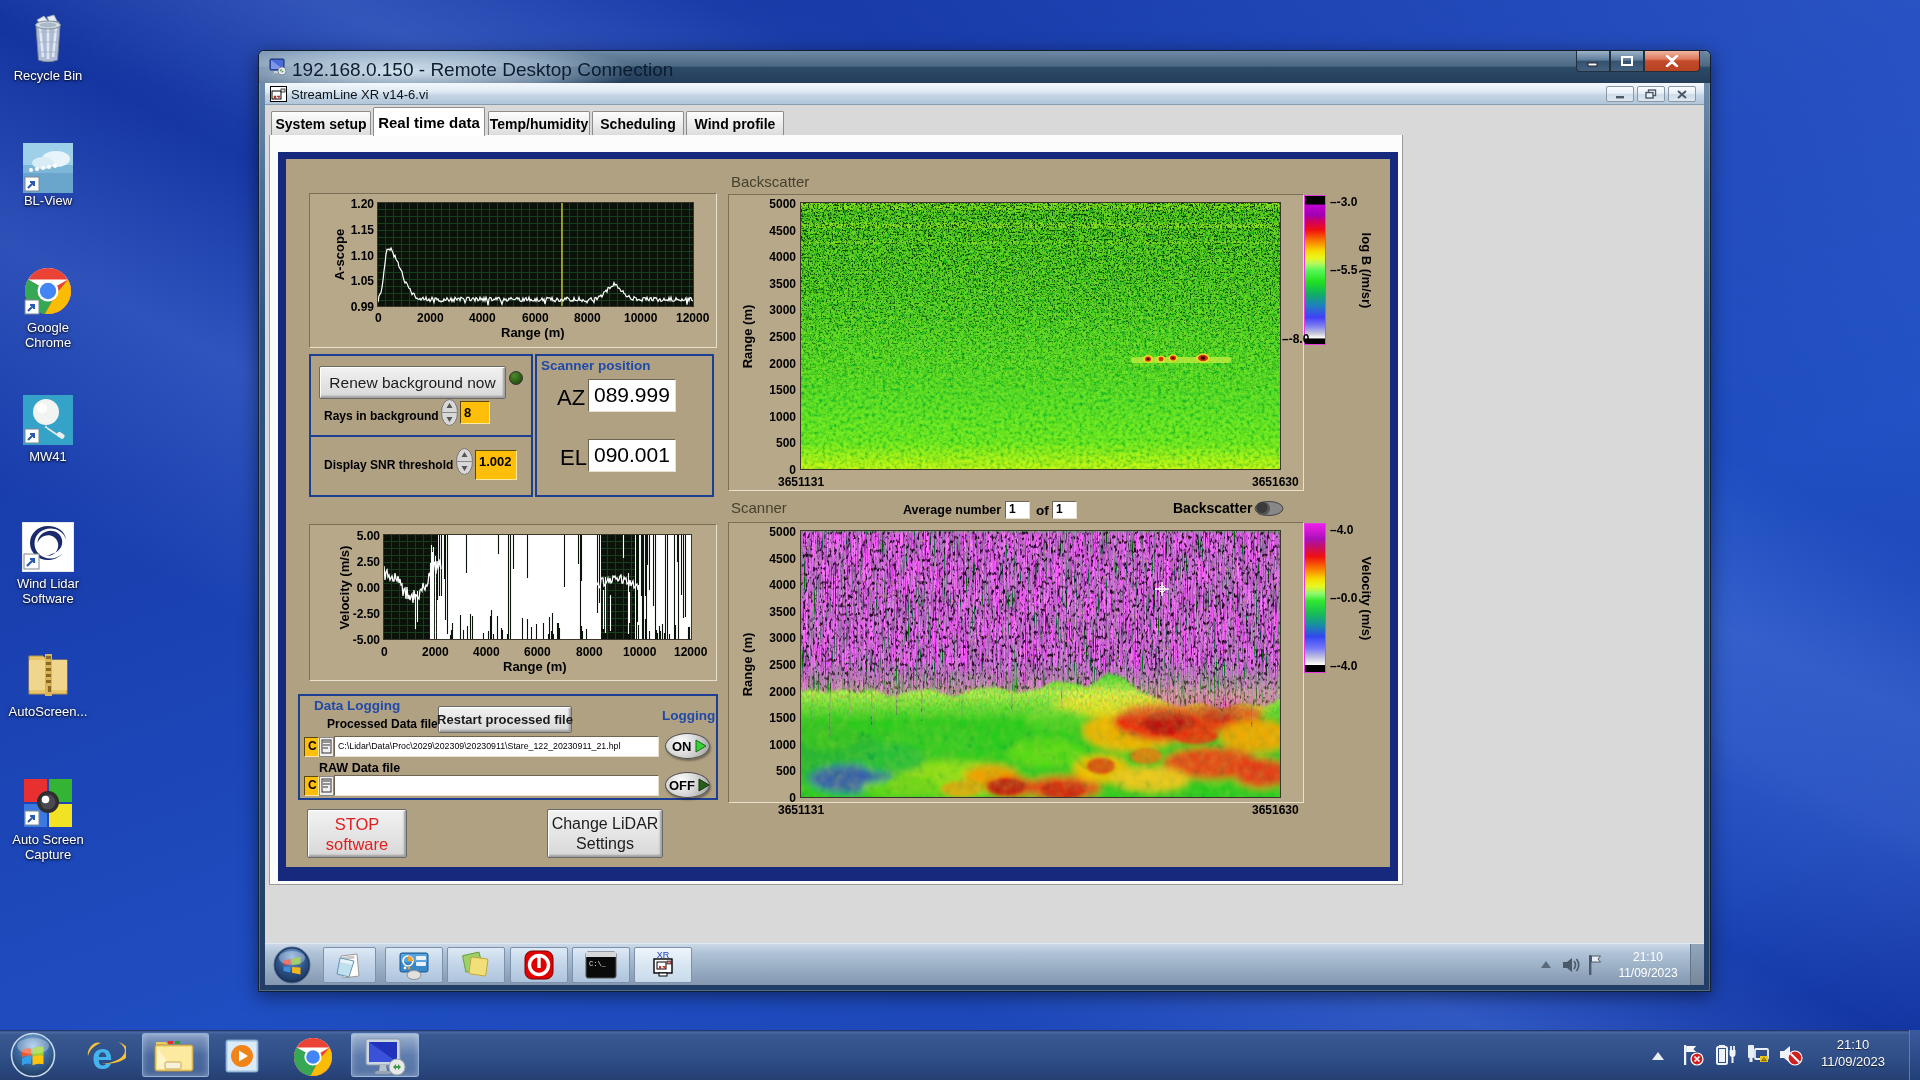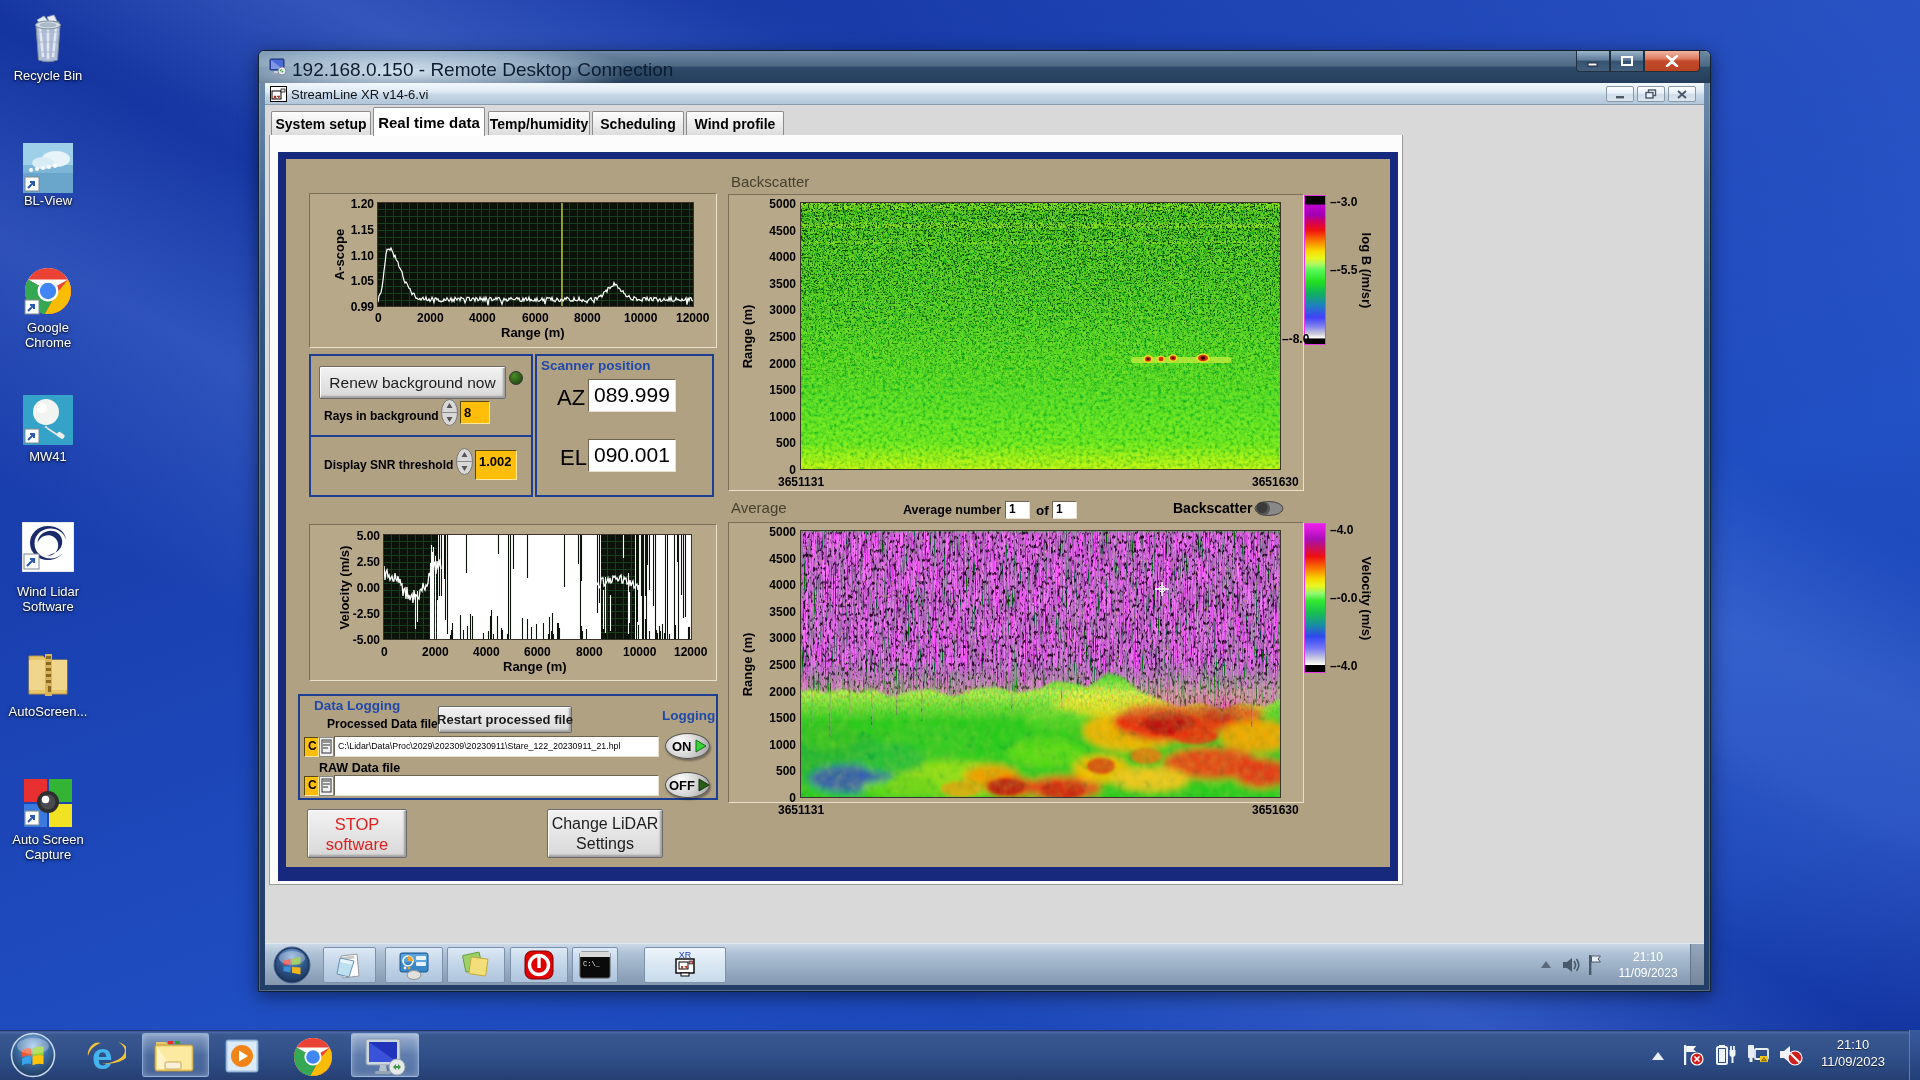--- a/index.html
+++ b/index.html
@@ -141,21 +141,21 @@
 <div style="margin-top:4px">MW41</div>
   </div>
 <div class="dico" style="top:522px">
     <svg width="52" height="50" viewBox="0 0 52 50">
  <rect width="52" height="50" fill="#fff" stroke="#d0d0d0"></rect>
  <path d="M26 4c-10 0-18 7.5-18 17 0 9.5 8 17 18 17 6 0 11-2.5 14.5-6.5C37 35 33 36.5 28.5 36.5c-9 0-16-6.5-16-15 0-8.5 7-15 16-15 7.5 0 14 4.5 15.5 11.5C43.5 9.5 35.5 4 26 4z" fill="#1b2a6b"></path>
  <path d="M28 10c-7 0-12.5 5-12.5 11.5S21 33 28 33c5.5 0 10-3 11.5-7.5-2 2.5-5 4-8.5 4-6 0-10.5-4.3-10.5-10S25 9 31 9c2.5 0 5 .8 7 2.2C35.5 9 32 10 28 10z" fill="#1b2a6b" transform="rotate(160 28 21)"></path>
  <rect x="2" y="32" width="15" height="15" fill="#fff" stroke="#7a8a96"></rect>
       <path d="M5 44l7-7M8 37h4v4" stroke="#2a5ab0" stroke-width="2.2" fill="none"></path>
 </svg>
-<div style="margin-top:12px">Wind Lidar<br>Software</div>
+<div style="margin-top:4px">Wind Lidar<br>Software</div>
   </div>
 <div class="dico" style="top:650px">
     <svg width="46" height="50" viewBox="0 0 46 50">
  <path d="M4 6h14l4 4h20v34H4z" fill="#e8c56a" stroke="#b89440"></path>
  <path d="M4 10h38v30H4z" fill="#f0d68c"></path>
  <rect x="20" y="4" width="7" height="42" fill="#d8b45c"></rect>
  <g fill="#8a6a20">
         <rect x="21" y="6" width="5" height="3"></rect>
         <rect x="21" y="12" width="5" height="3"></rect>
         <rect x="21" y="18" width="5" height="3"></rect>
@@ -479,21 +479,21 @@
  </linearGradient>
             </defs>
  <rect x="0" y="0" width="22" height="150" fill="#e838e8"></rect>
  <rect x="1" y="1" width="20" height="148" fill="url(#cb1)"></rect>
 </svg>
 <div class="tick" style="left:1044px;top:36px">–-3.0</div>
 <div class="tick" style="left:1044px;top:104px">–-5.5</div>
 <div class="tick" style="left:996px;top:173px">–-8.0</div>
 <div class="rotr" style="left:1035px;top:104px;width:90px;text-align:center">log B (/m/sr)</div>
 
-<div style="position:absolute;left:445px;top:340px;font-size:15px;color:#46412f">Average</div>
+<div style="position:absolute;left:445px;top:340px;font-size:15px;color:#46412f">Scanner</div>
 <div class="lvlabel" style="left:617px;top:344px;font-size:12.5px">Average number</div>
 <div class="wfield" style="left:719px;top:342px;width:25px;height:18px;font-size:12px;font-weight:bold;padding-left:3px;border-width:1.5px">1</div>
 <div class="lvlabel" style="left:750px;top:344px;font-size:13.5px">of</div>
 <div class="wfield" style="left:766px;top:342px;width:25px;height:18px;font-size:12px;font-weight:bold;padding-left:3px;border-width:1.5px">1</div>
 <div class="lvlabel" style="left:887px;top:341px;font-size:14px">Backscatter</div>
 <div class="abs" style="left:968px;top:341px"><svg width="30" height="17">
               <ellipse cx="15" cy="8.5" rx="14" ry="7" fill="#888" stroke="#444"></ellipse>
               <circle cx="9" cy="8.5" r="7" fill="#555"></circle>
               <circle cx="8" cy="7.5" r="5.5" fill="#3a3a3a"></circle>
             </svg></div>
@@ -722,28 +722,28 @@
 </svg>
         </div>
 <div class="rtbtn" style="left:245px;width:58px">
           <svg width="32" height="32" viewBox="0 0 32 32">
  <rect x="2" y="2" width="28" height="28" rx="7" fill="#e00000" stroke="#7a0000"></rect>
  <circle cx="16" cy="16" r="9.5" fill="none" stroke="#fff" stroke-width="3.4"></circle>
  <rect x="14.3" y="5" width="3.4" height="14" fill="#fff"></rect>
  <rect x="14.3" y="5" width="3.4" height="14" fill="none" stroke="#e00000" stroke-width="0"></rect>
 </svg>
         </div>
-<div class="rtbtn" style="left:307px;width:46px">
+<div class="rtbtn" style="left:307px;width:58px">
           <svg width="32" height="28" viewBox="0 0 32 28">
  <rect x="1" y="1" width="30" height="26" rx="2" fill="#0a0a0a" stroke="#555"></rect>
  <rect x="1" y="1" width="30" height="5" fill="#d8d8d8"></rect>
  <text x="4" y="15" font-size="7" fill="#e8e8e8" font-family="Liberation Mono,monospace">C:\_</text>
 </svg>
         </div>
-<div class="rtbtn" style="left:379px;width:82px;background:linear-gradient(180deg,#eef5fb 0%,#d8e6f2 50%,#c8daea 100%)">
+<div class="rtbtn" style="left:369px;width:58px;background:linear-gradient(180deg,#eef5fb 0%,#d8e6f2 50%,#c8daea 100%)">
           <svg width="34" height="34" viewBox="0 0 34 34">
  <text x="17" y="10" font-size="9" fill="#2040c0" text-anchor="middle" font-family="Liberation Sans">XR</text>
  <rect x="8" y="11" width="18" height="14" fill="#fff" stroke="#000" stroke-width="1.4"></rect>
  <rect x="11" y="14" width="9" height="7" fill="none" stroke="#000"></rect>
  <path d="M13 21v-3h2v3M16 18h4l-1.5 2.5z" fill="#c03828"></path>
  <rect x="21" y="13" width="4" height="3" fill="#e87878" stroke="#000" stroke-width=".6"></rect>
  <rect x="13" y="25" width="8" height="3" fill="#fff" stroke="#000"></rect>
 </svg>
         </div>
 

